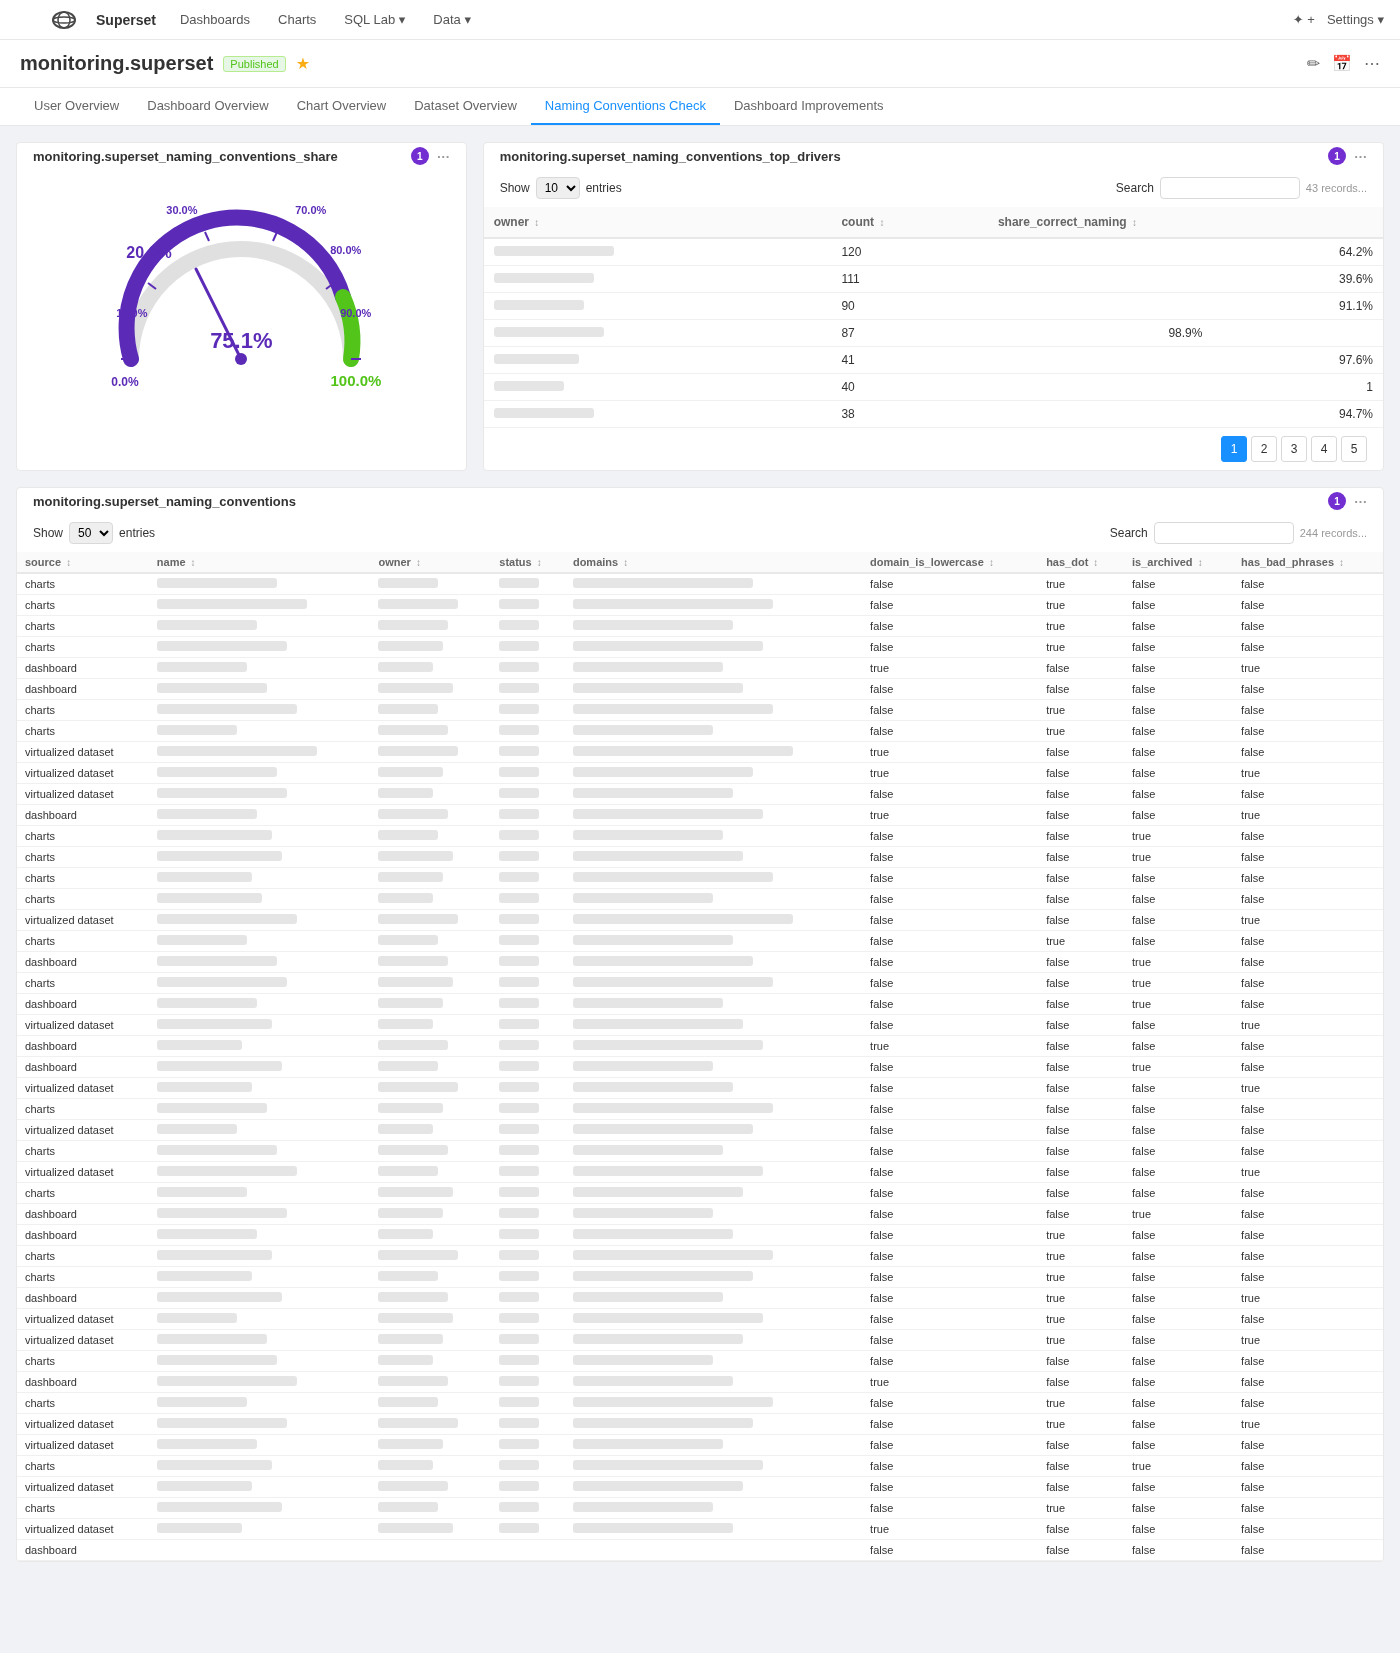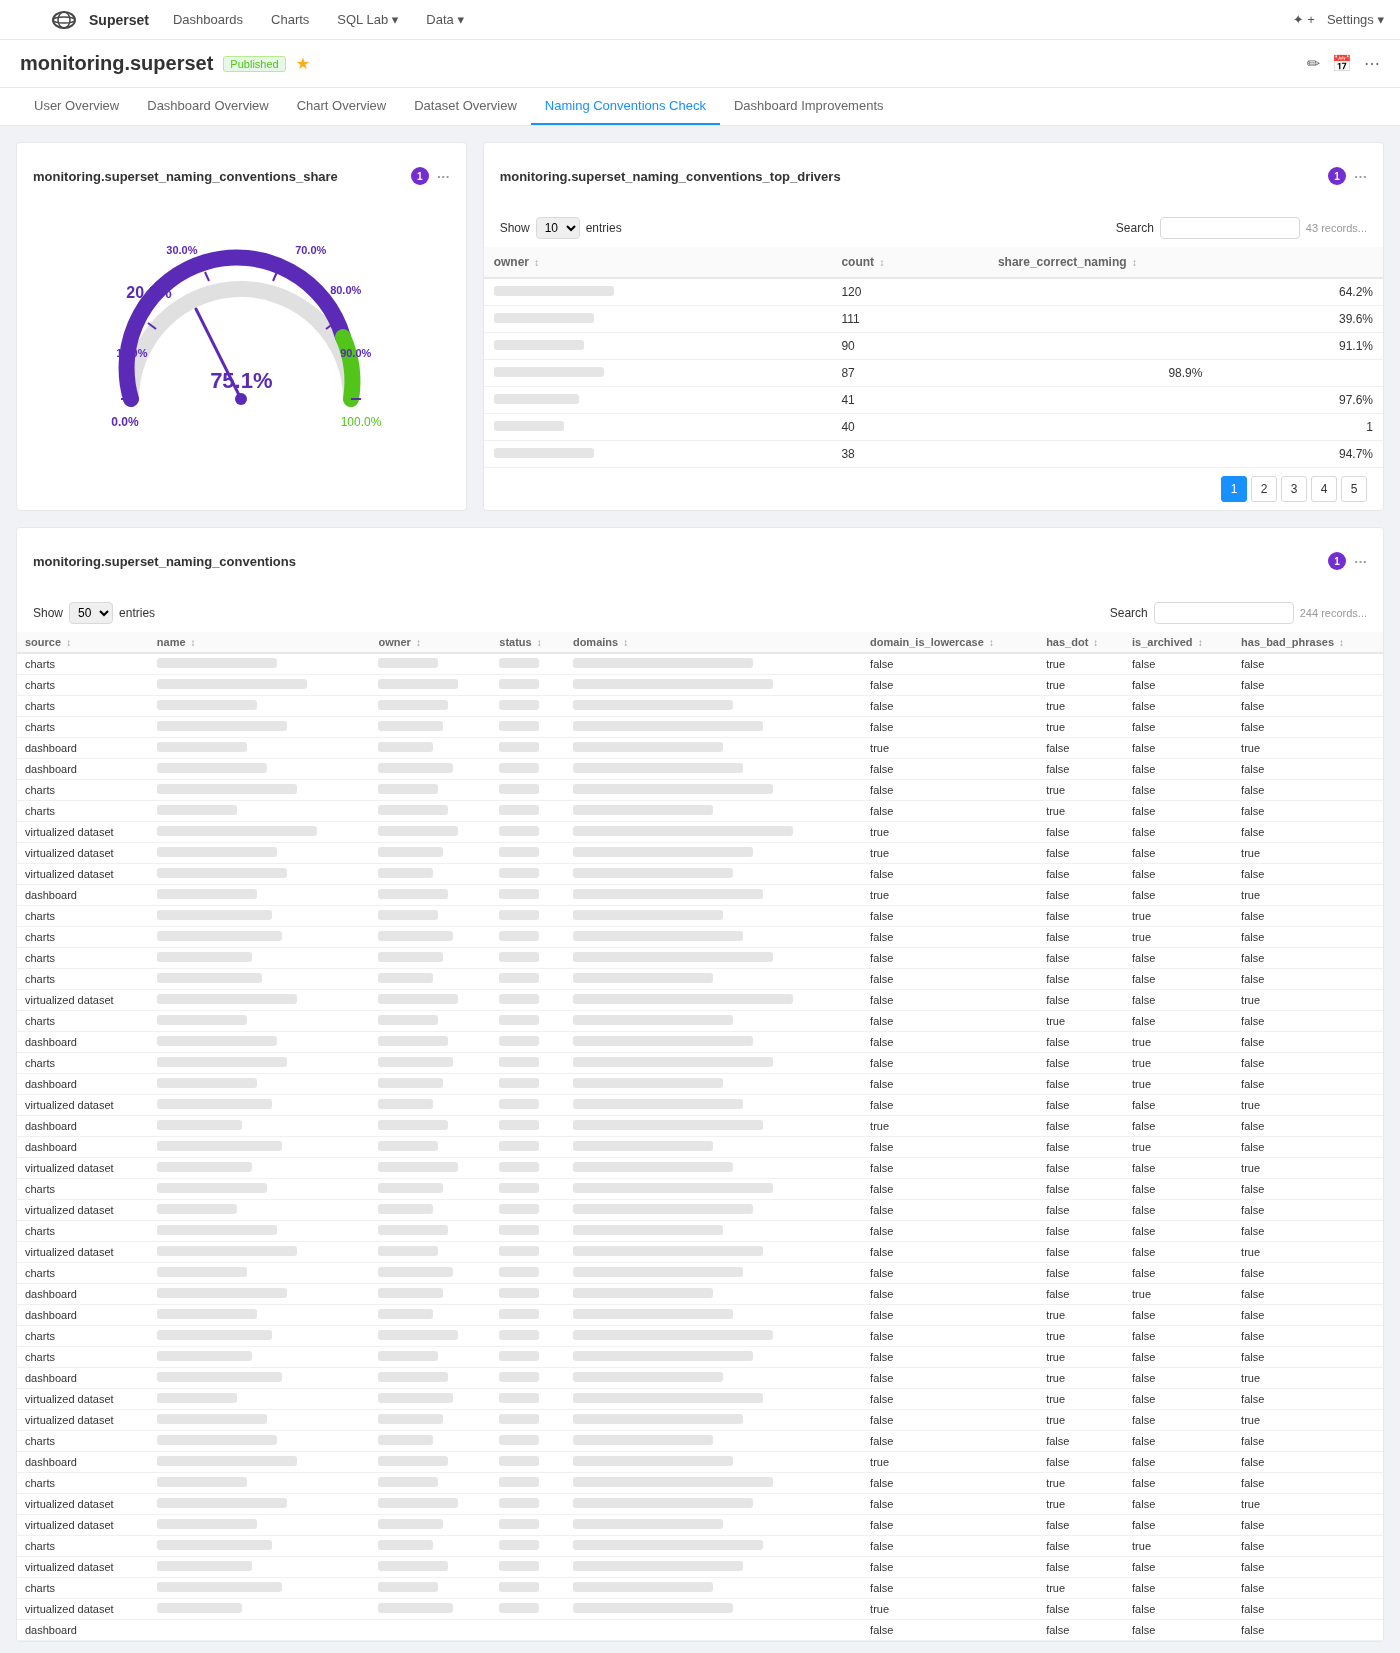--- a/index.html
+++ b/index.html
@@ -21,21 +21,21 @@
     
     .tabs-bar { background: #fff; padding: 0 20px; border-bottom: 1px solid #e8e8e8; display: flex; align-items: flex-end; }
     .tab { padding: 10px 14px; font-size: 13px; color: #666; cursor: pointer; border-bottom: 2px solid transparent; white-space: nowrap; }
     .tab.active { color: #1890ff; border-bottom: 2px solid #1890ff; font-weight: 500; }
     
     
     .content { padding: 16px; }
     
     
     .card { background: #fff; border-radius: 4px; border: 1px solid #e8e8e8; margin-bottom: 16px; }
-    .card-header { padding: 24px 16px; font-size: 13px; font-weight: 600; color: #333; display: flex; align-items: center; justify-content: space-between; }
+    .card-header { padding: 4px 16px; font-size: 13px; font-weight: 600; color: #333; display: flex; align-items: center; justify-content: space-between; }
     
     .top-row { display: grid; grid-template-columns: 1fr 2fr; gap: 16px; margin-bottom: 0; }
     
     
     .gauge-container { display: flex; flex-direction: column; align-items: center; justify-content: center; padding: 20px; }
     
     
     .table-controls { display: flex; align-items: center; justify-content: space-between; padding: 8px 16px; font-size: 12px; }
     .show-entries { display: flex; align-items: center; gap: 6px; }
     .show-entries select { border: 1px solid #d9d9d9; border-radius: 4px; padding: 2px 4px; font-size: 12px; }
@@ -68,21 +68,21 @@
     
     .gauge-wrap { position: relative; display: flex; justify-content: center; align-items: center; }
     
     .bottom-table-card table { font-size: 11px; }
     .bottom-table-card td, .bottom-table-card th { padding: 4px 8px; }
   </style>
 </head>
 <body>
 
 <div class="top-nav">
-  <div style="display:flex;align-items:center;gap:13px;padding-left:36px;">
+  <div style="display:flex;align-items:center;gap:20px;padding-left:36px;">
     <svg width="24" height="18" viewBox="0 0 24 18">
       <ellipse cx="12" cy="9" rx="11" ry="8" fill="none" stroke="#484848" stroke-width="2"></ellipse>
       <ellipse cx="12" cy="9" rx="6" ry="8" fill="none" stroke="#484848" stroke-width="1.5"></ellipse>
       <ellipse cx="12" cy="9" rx="11" ry="3" fill="none" stroke="#484848" stroke-width="1.5"></ellipse>
     </svg>
     <span style="font-weight:700;font-size:14px;">Superset</span>
   </div>
   <span class="nav-item">Dashboards</span>
   <span class="nav-item">Charts</span>
   <span class="nav-item">SQL Lab ▾</span>
@@ -149,21 +149,21 @@
             </g>
           </svg>
 
           <span style="position:absolute;bottom:0px;left:10px;font-size:12px;color:#5b2bb7;font-weight:600;">0.0%</span>
           <span style="position:absolute;bottom:70px;left:15px;font-size:11px;color:#5b2bb7;font-weight:600;">10.0%</span>
           <span style="position:absolute;top:55px;left:25px;font-size:16px;color:#5b2bb7;font-weight:600;">20.0%</span>
           <span style="position:absolute;top:15px;left:65px;font-size:11px;color:#5b2bb7;font-weight:600;">30.0%</span>
           <span style="position:absolute;top:15px;right:55px;font-size:11px;color:#5b2bb7;font-weight:600;">70.0%</span>
           <span style="position:absolute;top:55px;right:20px;font-size:11px;color:#5b2bb7;font-weight:600;">80.0%</span>
           <span style="position:absolute;bottom:70px;right:10px;font-size:11px;color:#5b2bb7;font-weight:600;">90.0%</span>
-          <span style="position:absolute;bottom:0px;right:0px;font-size:12px;color:#52c41a;font-weight:400;">100.0%</span>
+          <span style="position:absolute;bottom:0px;right:0px;font-size:15px;color:#52c41a;font-weight:700;">100.0%</span>
 
           <span style="position:absolute;bottom:35px;left:50%;transform:translateX(-50%);font-size:22px;font-weight:700;color:#5b2bb7;">75.1%</span>
         </div>
       </div>
     </div>
 
     <div class="card top-table-card">
       <div class="card-header">
         <span>monitoring.superset_naming_conventions_top_drivers</span>
         <div class="card-header-actions">

